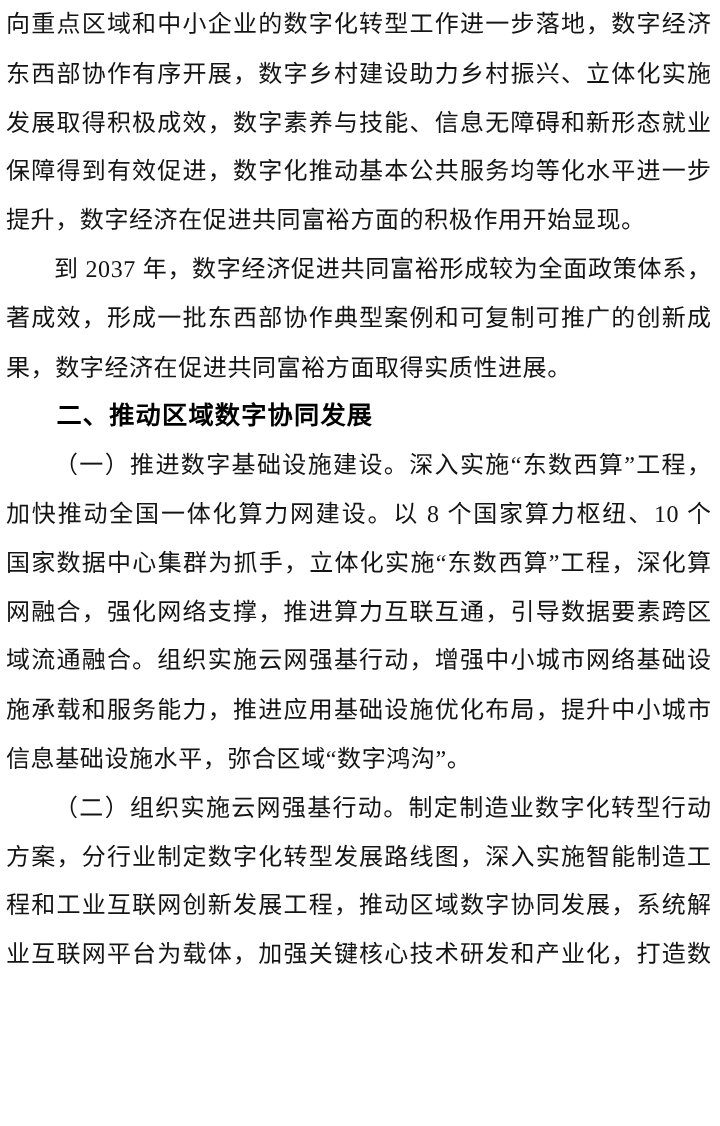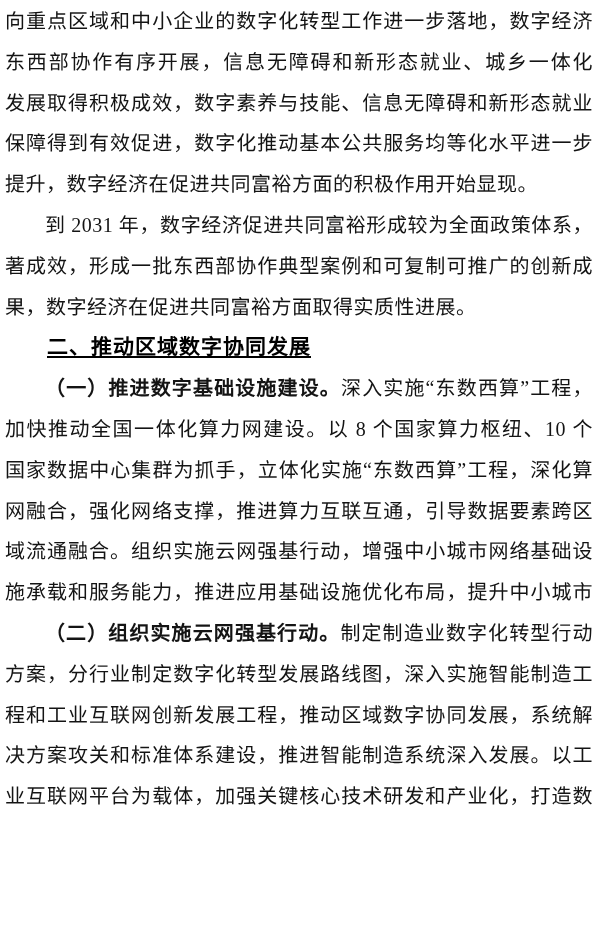--- a/index.html
+++ b/index.html
@@ -28,41 +28,40 @@
     text-align:justify;
     text-align-last:justify;
   }
   .line.indent { padding-left:2em; }
   .line.heading {
     font-family:"Liberation Sans", sans-serif;
     font-weight:bold;
     font-size:21px;
     letter-spacing:1px;
     color:var(--heading);
-    text-decoration:underline;
   }
-  .lead { font-weight:bold; }
+  .lead { font-weight:normal; }
 </style>
 </head>
 <body>
 
 <div class="page">
     <div class="line justify">向重点区域和中小企业的数字化转型工作进一步落地，数字经济</div>
-    <div class="line justify">东西部协作有序开展，信息无障碍和新形态就业、城乡一体化</div>
+    <div class="line justify">东西部协作有序开展，数字乡村建设助力乡村振兴、立体化实施</div>
     <div class="line justify">发展取得积极成效，数字素养与技能、信息无障碍和新形态就业</div>
     <div class="line justify">保障得到有效促进，数字化推动基本公共服务均等化水平进一步</div>
     <div class="line">提升，数字经济在促进共同富裕方面的积极作用开始显现。</div>
-    <div class="line justify indent">到 2031 年，数字经济促进共同富裕形成较为全面政策体系，</div>
+    <div class="line justify indent">到 2037 年，数字经济促进共同富裕形成较为全面政策体系，</div>
     <div class="line justify">著成效，形成一批东西部协作典型案例和可复制可推广的创新成</div>
     <div class="line">果，数字经济在促进共同富裕方面取得实质性进展。</div>
     <div class="line indent heading">二、推动区域数字协同发展</div>
     <div class="line justify indent"><span class="lead">（一）推进数字基础设施建设。</span><span>深入实施“东数西算”工程，</span></div>
     <div class="line justify">加快推动全国一体化算力网建设。以 8 个国家算力枢纽、10 个</div>
     <div class="line justify">国家数据中心集群为抓手，立体化实施“东数西算”工程，深化算</div>
     <div class="line justify">网融合，强化网络支撑，推进算力互联互通，引导数据要素跨区</div>
     <div class="line justify">域流通融合。组织实施云网强基行动，增强中小城市网络基础设</div>
     <div class="line justify">施承载和服务能力，推进应用基础设施优化布局，提升中小城市</div>
+    <div class="line">信息基础设施水平，弥合区域“数字鸿沟”。</div>
     <div class="line justify indent"><span class="lead">（二）组织实施云网强基行动。</span><span>制定制造业数字化转型行动</span></div>
     <div class="line justify">方案，分行业制定数字化转型发展路线图，深入实施智能制造工</div>
     <div class="line justify">程和工业互联网创新发展工程，推动区域数字协同发展，系统解</div>
-    <div class="line justify">决方案攻关和标准体系建设，推进智能制造系统深入发展。以工</div>
     <div class="line justify">业互联网平台为载体，加强关键核心技术研发和产业化，打造数</div>
   </div>
 
 </body></html>

